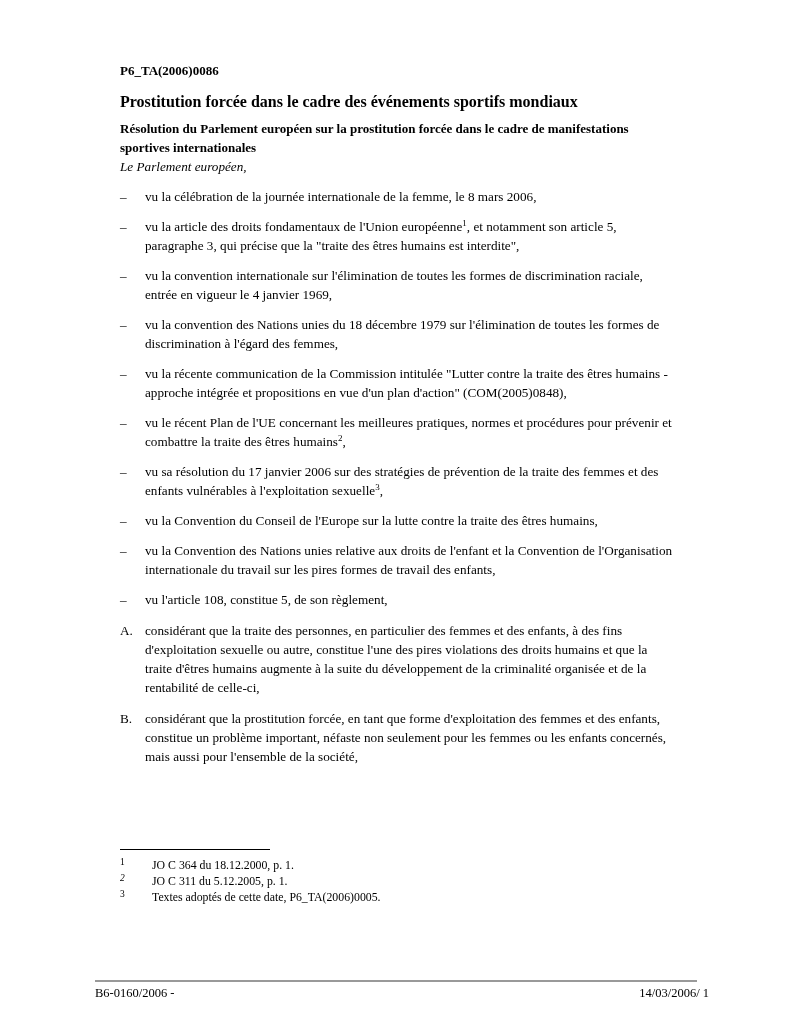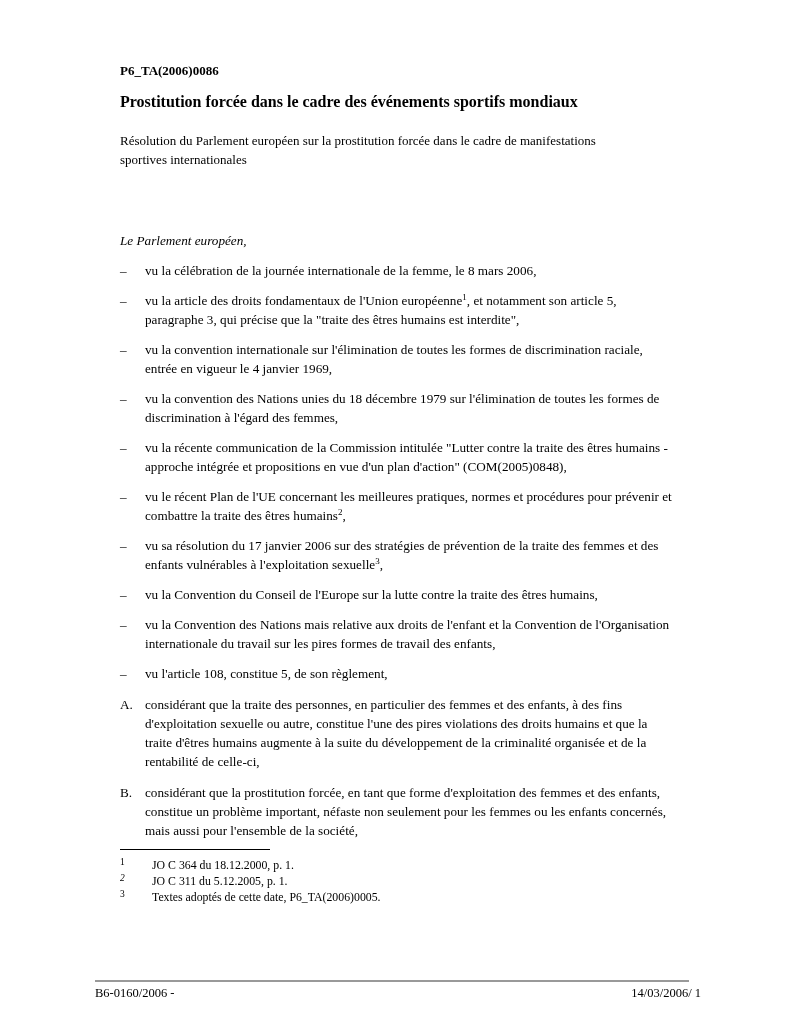--- a/index.html
+++ b/index.html
@@ -24,31 +24,30 @@
     font-size: 13px;
     line-height: 18px;
   }
   .doc-title {
     font-weight: bold;
     font-size: 16px;
     line-height: 20px;
     margin-top: 12px;
   }
   .doc-subtitle {
-    font-weight: normal;
+    font-weight: bold;
     font-size: 13px;
     line-height: 18.5px;
-    margin-top: 20px;
+    margin-top: 8px;
     max-width: 516px;
   }
   .intro {
     font-style: italic;
     font-size: 13.2px;
     line-height: 19px;
-    margin-top: 62px;
   }
   .item {
     display: flex;
     margin-top: 11px;
     font-size: 13.2px;
     line-height: 19px;
   }
   .item .marker {
     flex: 0 0 25px;
   }
@@ -88,21 +87,21 @@
   .fn-marker {
     flex: 0 0 32px;
     font-size: 9.5px;
     position: relative;
     top: -3px;
   }
   .fn-marker.italic { font-style: italic; }
   .footer {
     position: absolute;
     left: 95px;
-    right: 90px;
+    right: 82px;
     top: 980px;
     font-size: 12.5px;
     line-height: 17px;
     font-family: Liberation Serif, serif;
   }
   .footer-rule {
     border-top: 2px solid #999;
     margin-bottom: 3px;
     margin-right: 12px;
   }
@@ -159,21 +158,21 @@
     <span class="item-text"><span>vu sa résolution du 17 janvier 2006 sur des stratégies de prévention de la traite des femmes et des enfants vulnérables à l'exploitation sexuelle</span><sup class="fnref">3</sup><span>,</span></span>
   </div>
 
   <div class="item">
     <span class="marker">–</span>
     <span class="item-text"><span>vu la Convention du Conseil de l'Europe sur la lutte contre la traite des êtres humains,</span></span>
   </div>
 
   <div class="item">
     <span class="marker">–</span>
-    <span class="item-text"><span>vu la Convention des Nations mais relative aux droits de l'enfant et la Convention de l'Organisation internationale du travail sur les pires formes de travail des enfants,</span></span>
+    <span class="item-text"><span>vu la Convention des Nations unies relative aux droits de l'enfant et la Convention de l'Organisation internationale du travail sur les pires formes de travail des enfants,</span></span>
   </div>
 
   <div class="item">
     <span class="marker">–</span>
     <span class="item-text"><span>vu l'article 108, constitue 5, de son règlement,</span></span>
   </div>
 
   <div class="recital">
     <span class="marker">A.</span>
     <span class="item-text">considérant que la traite des personnes, en particulier des femmes et des enfants, à des fins d'exploitation sexuelle ou autre, constitue l'une des pires violations des droits humains et que la traite d'êtres humains augmente à la suite du développement de la criminalité organisée et de la rentabilité de celle-ci,</span>

